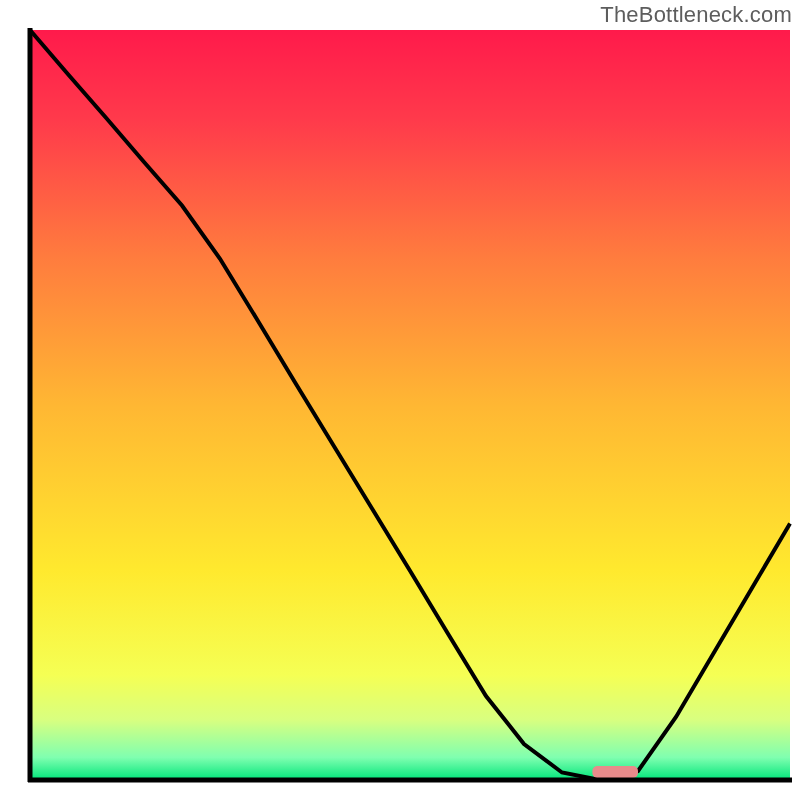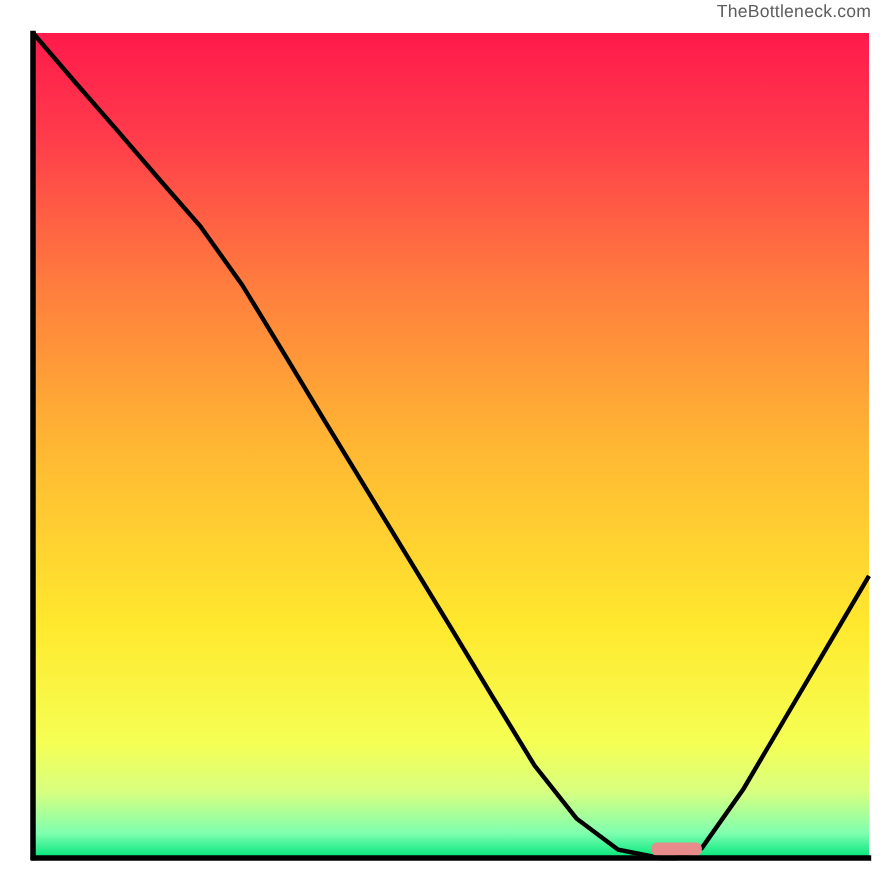--- a/index.html
+++ b/index.html
@@ -13,21 +13,21 @@
   .wrap {
     position: relative;
     width: 800px;
     height: 800px;
   }
   .watermark {
     position: absolute;
     top: 2px;
     right: 8px;
     color: #5d5d5d;
-    font-size: 16px;
+    font-size: 22px;
     font-weight: 500;
     letter-spacing: 0.2px;
     user-select: none;
   }
   .chart-svg {
     position: absolute;
     top: 0;
     left: 0;
   }
 </style>

